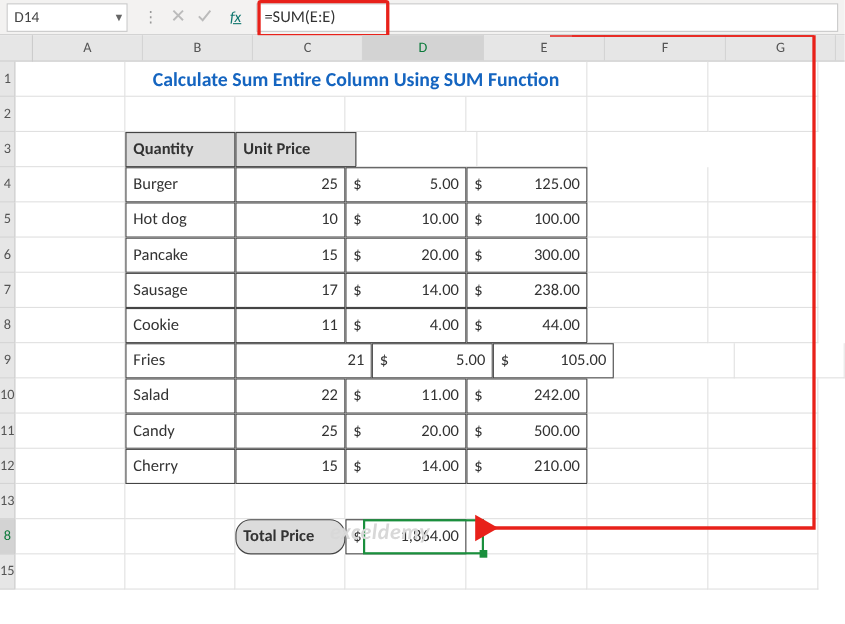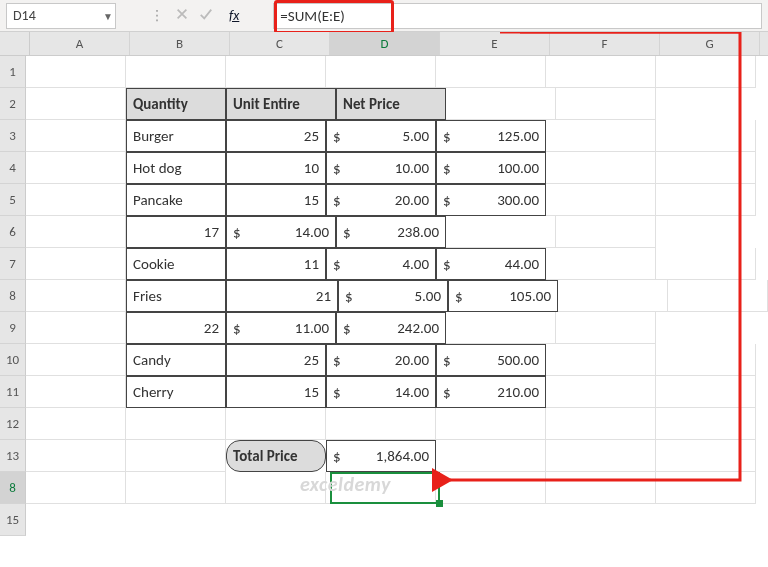--- a/index.html
+++ b/index.html
@@ -13,21 +13,20 @@
     overflow: hidden;
     position: relative;
   }
   .formula-bar {
     display: flex;
     align-items: center;
     height: 32px;
     background: #f3f2f1;
     border-bottom: 1px solid #d0d0d0;
     padding: 0;
-    gap: 20px;
   }
   .name-box {
     width: 110px;
     height: 26px;
     margin: 0 6px;
     background: #fff;
     border: 1px solid #c8c8c8;
     display: flex;
     align-items: center;
     padding: 0 6px;
@@ -39,21 +38,21 @@
     position: absolute;
     right: 2px;
     top: 50%;
     transform: translateY(-50%);
     color: #666;
     font-size: 10px;
   }
   .fb-icons { display: flex; align-items: center; gap: 10px; color: #999; padding: 0 8px; }
   .fb-icons .dots { letter-spacing: 1px; }
   .fb-icons svg { width: 14px; height: 14px; }
-  .fx { font-style: italic; color: #0f172a; font-size: 14px; padding: 0 6px; text-decoration: underline; }
+  .fx { font-style: italic; color: #0f766e; font-size: 14px; padding: 0 6px; text-decoration: underline; }
   .formula-input {
     flex: 1;
     height: 26px;
     background: #fff;
     border: 1px solid #c8c8c8;
     margin-right: 6px;
     display: flex;
     align-items: center;
     padding: 0 6px;
     font-size: 15px;
@@ -221,34 +220,39 @@
         <div>9</div>
         <div>10</div>
         <div>11</div>
         <div>12</div>
         <div>13</div>
         <div class="selrow">8</div>
         <div>15</div>
       </div>
     <div class="cells" id="cells">
 
+    <div class="row">
+          <div class="cell cA" style="width: 100px; border-bottom: 1px solid rgb(224, 224, 224);"></div>
+          <div class="cell cB title" style="width: 420px; border-bottom: 1px solid rgb(224, 224, 224); border-right: 1px solid rgb(224, 224, 224);">Calculate Sum Entire Column Using SUM Function</div>
+          <div class="cell cF" style="width: 110px; border-bottom: 1px solid rgb(224, 224, 224);"></div>
+          <div class="cell cG" style="width: 100px; border-bottom: 1px solid rgb(224, 224, 224);"></div>
+        </div>
         <div class="row">
           <div class="cell cA" style="width: 100px;"></div>
           <div class="cell cB" style="width: 100px;"></div>
           <div class="cell cC" style="width: 100px;"></div>
           <div class="cell cD" style="width: 110px;"></div>
           <div class="cell cE" style="width: 110px;"></div>
           <div class="cell cF" style="width: 110px;"></div>
           <div class="cell cG" style="width: 100px;"></div>
         </div>
         <div class="row">
           <div class="cell cA" style="width: 100px;"></div>
           <div class="cell cC hdr" style="width: 100px;">Quantity</div>
-          <div class="cell cD hdr" style="width: 110px;">Unit Entire</div>
-          <div class="cell cE hdr" style="width: 110px;">Net Price</div>
+          <div class="cell cD hdr" style="width: 110px;">Unit Price</div>
           <div class="cell cF" style="width: 110px;"></div>
           <div class="cell cG" style="width: 100px;"></div>
         </div>
         <div class="row">
           <div class="cell cA" style="width: 100px;"></div>
           <div class="cell cB tcell" style="width: 100px;">Burger</div>
           <div class="cell cC tcell qty" style="width: 100px;">25</div>
           <div class="cell cD tcell money" style="width: 110px;">
             <span class="sym">$</span>
             <span>5.00</span>
@@ -285,20 +289,21 @@
           </div>
           <div class="cell cE tcell money" style="width: 110px;">
             <span class="sym">$</span>
             <span>300.00</span>
           </div>
           <div class="cell cF" style="width: 110px;"></div>
           <div class="cell cG" style="width: 100px;"></div>
         </div>
         <div class="row">
           <div class="cell cA" style="width: 100px;"></div>
+          <div class="cell cB tcell" style="width: 100px;">Sausage</div>
           <div class="cell cC tcell qty" style="width: 100px;">17</div>
           <div class="cell cD tcell money" style="width: 110px;">
             <span class="sym">$</span>
             <span>14.00</span>
           </div>
           <div class="cell cE tcell money" style="width: 110px;">
             <span class="sym">$</span>
             <span>238.00</span>
           </div>
           <div class="cell cF" style="width: 110px;"></div>
@@ -315,34 +320,35 @@
           <div class="cell cE tcell money" style="width: 110px;">
             <span class="sym">$</span>
             <span>44.00</span>
           </div>
           <div class="cell cF" style="width: 110px;"></div>
           <div class="cell cG" style="width: 100px;"></div>
         </div>
         <div class="row">
           <div class="cell cA" style="width: 100px;"></div>
           <div class="cell cB tcell" style="width: 100px;">Fries</div>
-          <div class="cell cC tcell qty" style="width: 112px;">21</div>
+          <div class="cell cC tcell qty" style="width: 124px;">21</div>
           <div class="cell cD tcell money" style="width: 110px;">
             <span class="sym">$</span>
             <span>5.00</span>
           </div>
           <div class="cell cE tcell money" style="width: 110px;">
             <span class="sym">$</span>
             <span>105.00</span>
           </div>
           <div class="cell cF" style="width: 110px;"></div>
           <div class="cell cG" style="width: 100px;"></div>
         </div>
         <div class="row">
           <div class="cell cA" style="width: 100px;"></div>
+          <div class="cell cB tcell" style="width: 100px;">Salad</div>
           <div class="cell cC tcell qty" style="width: 100px;">22</div>
           <div class="cell cD tcell money" style="width: 110px;">
             <span class="sym">$</span>
             <span>11.00</span>
           </div>
           <div class="cell cE tcell money" style="width: 110px;">
             <span class="sym">$</span>
             <span>242.00</span>
           </div>
           <div class="cell cF" style="width: 110px;"></div>

